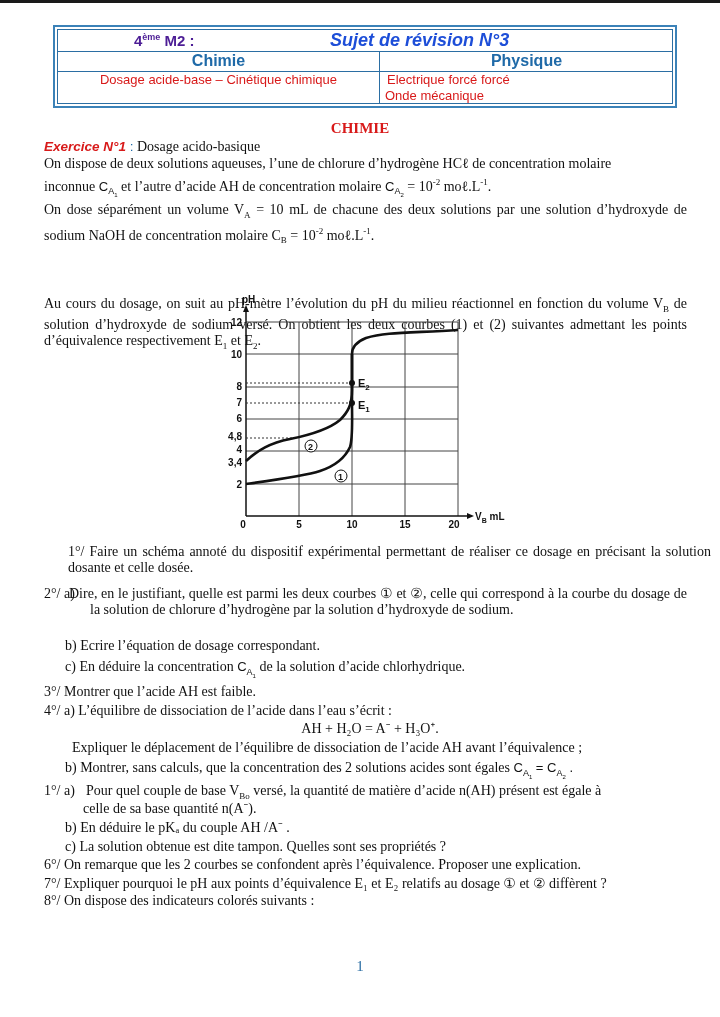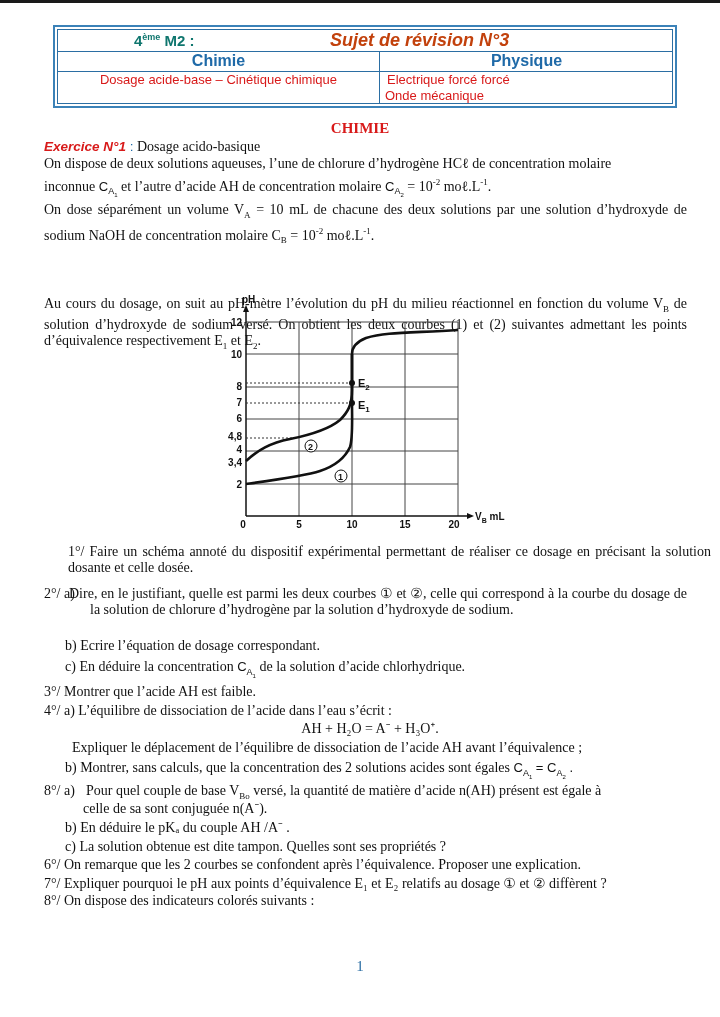--- a/index.html
+++ b/index.html
@@ -4,23 +4,23 @@
 <style>
   html, body { margin:0; padding:0; }
   body { width:720px; height:1017px; background:#ffffff; position:relative; overflow:hidden; font-family:"Liberation Serif", serif; color:#111; }
   .topbar { position:absolute; left:0; top:0; width:720px; height:3px; background:#1a1a1a; }
   .hdr { position:absolute; left:53px; top:25px; width:624px; height:83px; border:2px solid #3b82b8; box-shadow: inset 0 0 0 2px #fff, inset 0 0 0 3px #2b6ea3; box-sizing:border-box; font-family:"Liberation Sans", sans-serif; }
   .hdr .row { position:absolute; left:3px; right:3px; border-bottom:1px solid #2b6ea3; }
   .hdr .r1 { top:3px; height:21px; }
   .hdr .r2 { top:24px; height:20px; }
   .hdr .r3 { top:44px; height:34px; border-bottom:none; }
   .hdr .vdiv { position:absolute; left:324px; top:24px; bottom:3px; width:1px; background:#2b6ea3; }
-  .lvl { position:absolute; left:76px; top:2px; color:#0f766e; font-weight:bold; font-size:15px; }
+  .lvl { position:absolute; left:76px; top:2px; color:#4c1d95; font-weight:bold; font-size:15px; }
   .lvl sup { font-size:9px; }
-  .sujet { position:absolute; left:272px; top:0px; color:#c2410c; font-weight:bold; font-style:italic; font-size:18px; }
+  .sujet { position:absolute; left:272px; top:0px; color:#1d4ed8; font-weight:bold; font-style:italic; font-size:18px; }
   .colh { position:absolute; top:1px; color:#1f6aa8; font-weight:bold; font-size:16px; text-align:center; }
   .colt { position:absolute; color:#d81a1a; font-size:13px; }
   .title-chimie { position:absolute; left:0; width:720px; top:120px; text-align:center; color:#d81a1a; font-weight:bold; font-size:15px; }
   .txt { position:absolute; font-size:14px; line-height:16px; }
   .ex { color:#d81a1a; font-weight:bold; font-style:italic; font-family:"Liberation Sans", sans-serif; font-size:13.5px;text-align:right; }
   .ex .col { color:#1f6aa8; font-style:normal; font-weight:normal; }
   .just { text-align:justify; text-align-last:auto; }
   .sf { font-family:"Liberation Sans", sans-serif; font-size:13px; }
   sub { font-size:9px; }
   sup { font-size:9px; }
@@ -142,22 +142,22 @@
 
 <div class="txt" style="left:65px;top:638px;">b) Ecrire l’équation de dosage correspondant.</div>
 <div class="txt" style="left:65px;top:659px;"><span>c)  En déduire la concentration</span> <span class="sf">C<sub>A<sub style="font-size:6px">1</sub></sub></span> <span>de la solution d’acide chlorhydrique.</span></div>
 
 <div class="txt" style="left:44px;top:684px;">3°/ Montrer que l’acide AH est faible.</div>
 <div class="txt" style="left:44px;top:703px;">4°/ a) L’équilibre de dissociation de l’acide dans l’eau s’écrit :</div>
 <div class="txt" style="left:0;width:720px;top:721px;text-align:center;padding-left:20px;box-sizing:border-box;">AH + H₂O = A⁻ + H₃O⁺.</div>
 <div class="txt" style="left:72px;top:740px;">Expliquer le déplacement de l’équilibre de dissociation de l’acide AH avant l’équivalence ;</div>
 <div class="txt" style="left:65px;top:760px;"><span>b)  Montrer, sans calculs, que la concentration des 2 solutions acides sont égales</span> <span class="sf">C<sub>A<sub style="font-size:6px">1</sub></sub> = C<sub>A<sub style="font-size:6px">2</sub></sub> .</span></div>
 
-<div class="txt" style="left:44px;top:783px;">8°/ a)</div>
+<div class="txt" style="left:44px;top:783px;">1°/ a)</div>
 <div class="txt just" style="left:86px;top:783px;width:601px;"><span>Pour quel couple de base V</span><sub>Bo</sub><span> versé, la quantité de matière d’acide n(AH) présent est égale à</span></div>
-<div class="txt" style="left:83px;top:801px;">celle de sa sont conjuguée n(A⁻).</div>
+<div class="txt" style="left:83px;top:801px;">celle de sa base quantité n(A⁻).</div>
 <div class="txt" style="left:65px;top:820px;">b) En déduire le pKₐ du couple AH /A⁻ .</div>
 <div class="txt" style="left:65px;top:839px;">c)  La solution obtenue est dite tampon. Quelles sont ses propriétés ?</div>
 <div class="txt" style="left:44px;top:857px;">6°/ On remarque que les 2 courbes se confondent après l’équivalence. Proposer une explication.</div>
 <div class="txt" style="left:44px;top:876px;">7°/ Expliquer pourquoi le pH aux points d’équivalence E₁ et  E₂ relatifs au dosage ① et ② diffèrent ?</div>
 <div class="txt" style="left:44px;top:893px;">8°/ On dispose des indicateurs colorés suivants :</div>
 
 <div class="pagenum">1</div>
 
 </body></html>

